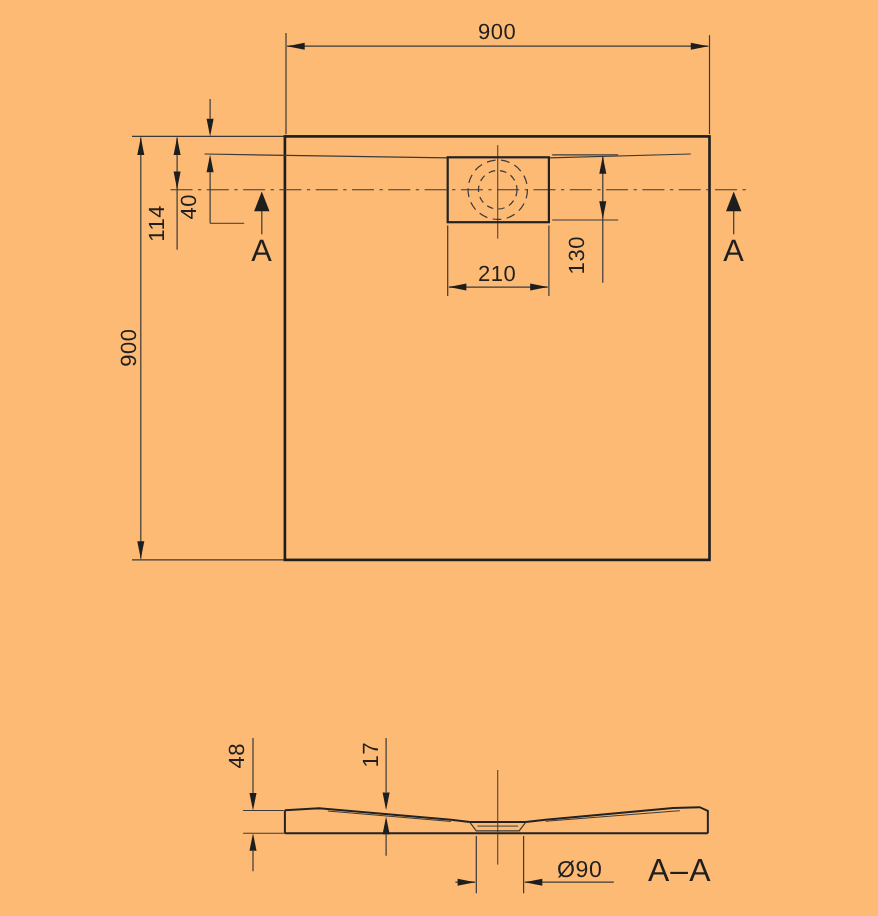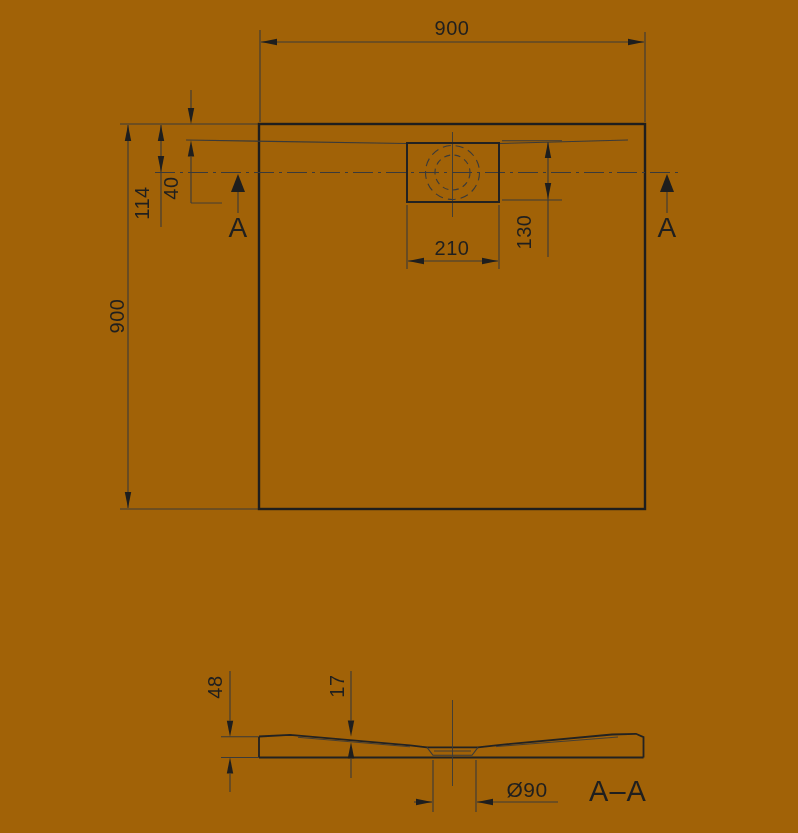--- a/index.html
+++ b/index.html
@@ -1,16 +1,16 @@
 <!DOCTYPE html>
 <html><head>
 <meta charset="utf-8">
 <style>
   html,body{margin:0;padding:0;background:#fff;}
-  #stage{position:relative;width:798px;height:833px;background:#a16207;overflow:hidden;
+  #stage{position:relative;width:798px;height:833px;background:#fdba74;overflow:hidden;
          font-family:"Liberation Sans", sans-serif;}
   svg{position:absolute;left:0;top:0;}
   .thick{stroke:#1e1e1e;stroke-width:2.4;fill:none;}
   .med{stroke:#222;stroke-width:1.8;fill:none;}
   .obj{stroke:#222;stroke-width:2;fill:none;}
   .thin{stroke:#3a3a3a;stroke-width:1.1;fill:none;}
   .hair{stroke:#3a3a3a;stroke-width:0.9;fill:none;}
   .arrow{fill:#1e1e1e;stroke:none;}
   text{fill:#1f1f1f;font-family:"Liberation Sans", sans-serif;letter-spacing:0.5px;}
   .dimtxt{font-size:20px;}

